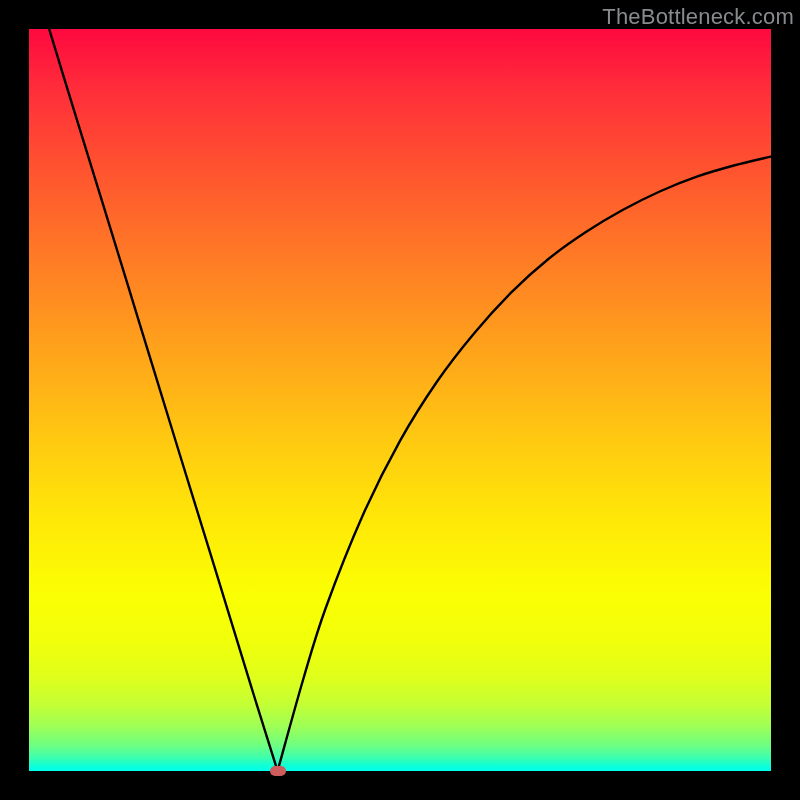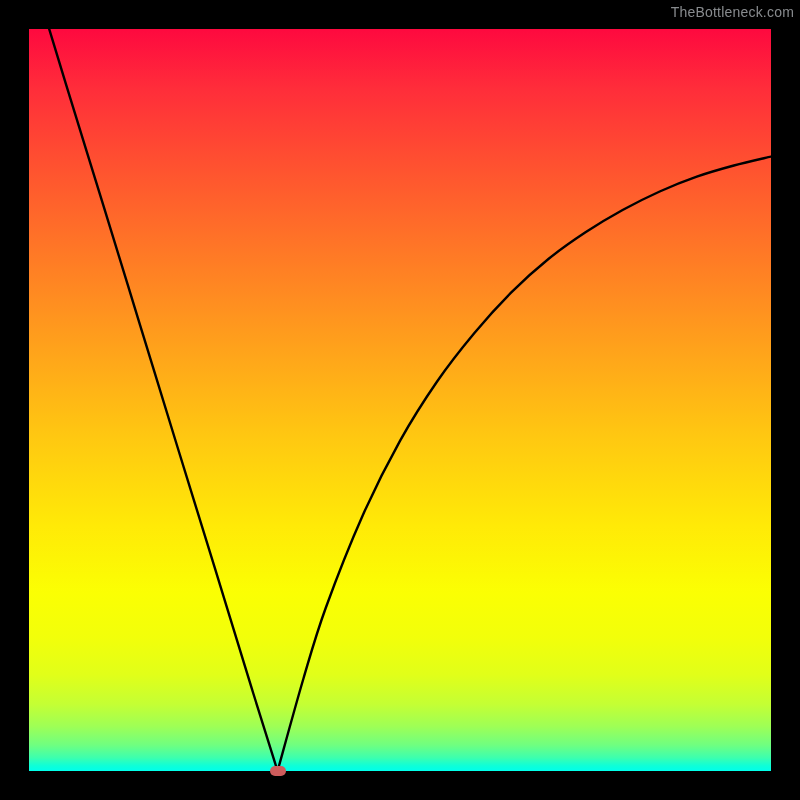--- a/index.html
+++ b/index.html
@@ -60,21 +60,21 @@
     border-radius: 6px;
     background: #cd5c5c;
     bottom: -5px;
     transform: translateX(-50%);
   }
   .watermark {
     position: absolute;
     top: 4px;
     right: 6px;
     color: #888b8e;
-    font-size: 14px;
+    font-size: 22px;
     font-weight: 500;
     letter-spacing: 0.2px;
     user-select: none;
   }
 </style>
 </head>
 <body>
 
 <div class="frame">
   <div class="gradient"></div>

